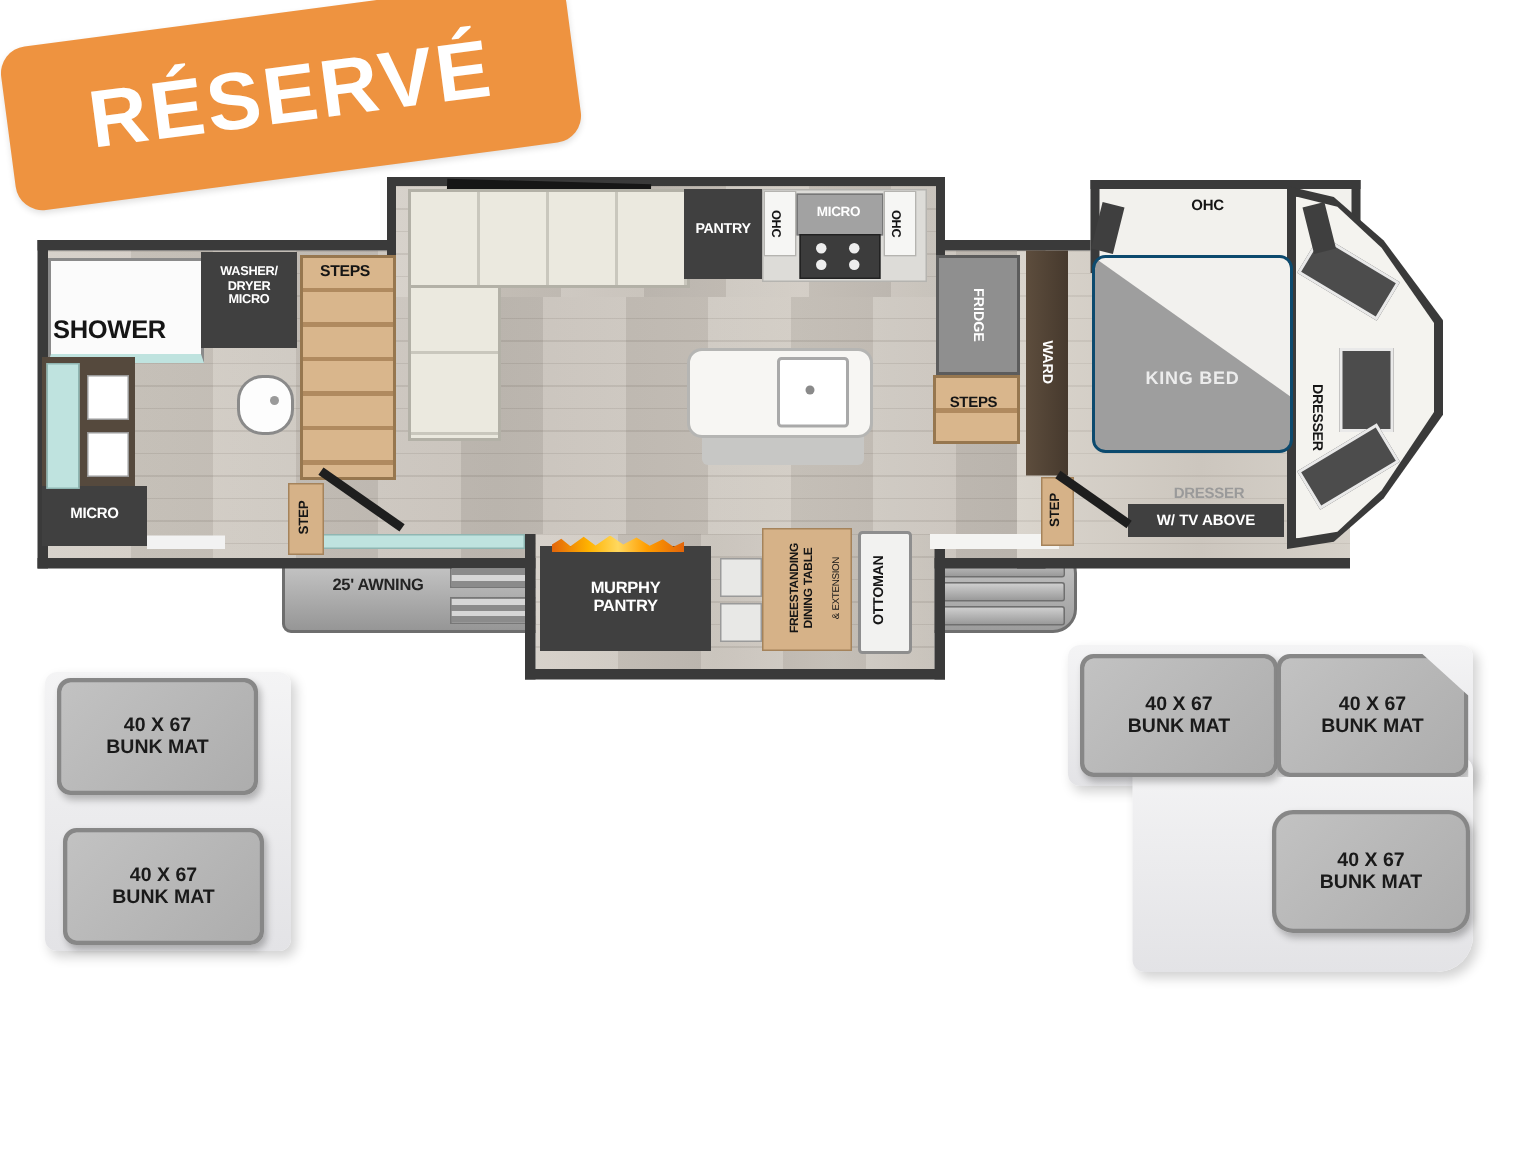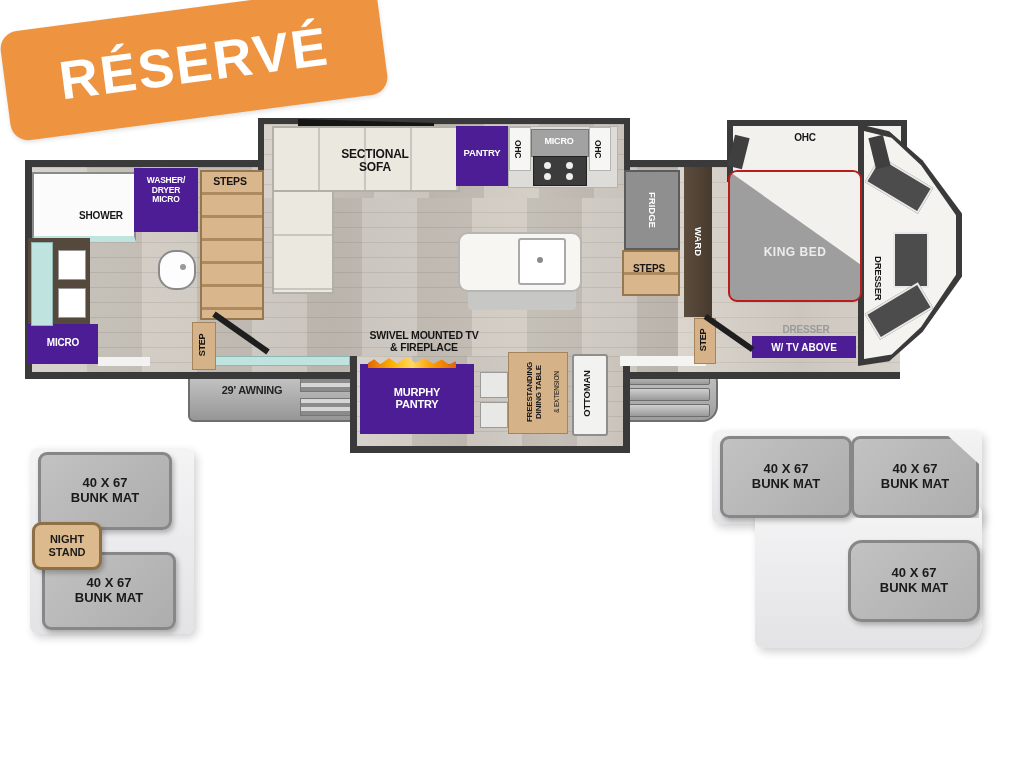--- a/index.html
+++ b/index.html
@@ -7,21 +7,21 @@
          font-family:"Liberation Sans", sans-serif;}
   .a{position:absolute;}
   .lbl{position:absolute;font-weight:bold;color:#151515;white-space:pre-line;
        text-align:center;line-height:1.12;letter-spacing:-0.2px;z-index:30;}
   .vtext{writing-mode:vertical-rl;}
   .wood{background:
      repeating-linear-gradient(180deg, rgba(60,50,40,0.10) 0 1px, rgba(0,0,0,0) 1px 15px),
      repeating-linear-gradient(90deg, rgba(255,255,255,0.10) 0 55px, rgba(0,0,0,0.05) 55px 110px),
      linear-gradient(90deg,#d3cdc5,#c4beb6 45%,#cfc9c1 75%,#c2bcb4);}
   .wall{background:#3a3a3a;}
-  .brown{background:#4c1d95;color:#fff;}
+  .brown{background:#404040;color:#fff;}
   .tan{background:#d6b288;}
   .stairs{background:repeating-linear-gradient(180deg,#d9b68c 0 20px,#b08a5f 20px 23px);
           border:2px solid #97774f;}
   .mat{position:absolute;background:linear-gradient(135deg,#c2c2c2,#adadad);
        border:3px solid #878787;border-radius:9px;display:flex;align-items:center;
        justify-content:center;font-weight:bold;font-size:13px;color:#1a1a1a;
        text-align:center;white-space:pre-line;line-height:1.15;box-shadow:2px 3px 5px rgba(0,0,0,.25);}
   .panel{position:absolute;background:linear-gradient(180deg,#f4f4f5,#e3e3e6);
          border-radius:8px;box-shadow:3px 4px 8px rgba(0,0,0,.18);}
   .stepbar{height:11px;background:linear-gradient(180deg,#cfcfcf,#9a9a9a);
@@ -33,32 +33,30 @@
 <div class="stage">
 
   <div class="panel" style="left:30px;top:448px;width:164px;height:186px;"></div>
   <div class="panel" style="left:712px;top:430px;width:270px;height:94px;"></div>
   <div class="panel" style="left:755px;top:505px;width:227px;height:143px;border-radius:8px 8px 24px 8px;"></div>
 
   <div class="mat" style="left:38px;top:452px;width:128px;height:72px;"><span>40 X 67
 BUNK MAT</span></div>
   <div class="mat" style="left:42px;top:552px;width:128px;height:72px;"><span>40 X 67
 BUNK MAT</span></div>
-  <div class="mat tan" style="left:32px;top:522px;width:64px;height:42px;background:#dcba8e;border-color:#8f7046;font-size:11px;"><span>NIGHT
-STAND</span></div>
 
   <div class="mat" style="left:720px;top:436px;width:126px;height:76px;"><span>40 X 67
 BUNK MAT</span></div>
   <div class="mat" style="left:851px;top:436px;width:122px;height:76px;border-radius:9px;clip-path:polygon(0 0,76% 0,100% 34%,100% 100%,0 100%);"><span>40 X 67
 BUNK MAT</span></div>
   <div class="mat" style="left:848px;top:540px;width:126px;height:76px;border-radius:14px;"><span>40 X 67
 BUNK MAT</span></div>
 
   <div class="a" style="left:188px;top:368px;width:172px;height:50px;background:linear-gradient(180deg,#cbcbcb,#969696);border:2px solid #6e6e6e;border-radius:6px 4px 4px 6px;"></div>
-  <div class="lbl" style="left:202px;top:384px;width:100px;font-size:11px;color:#232323;">29' AWNING</div>
+  <div class="lbl" style="left:202px;top:384px;width:100px;font-size:11px;color:#232323;">25' AWNING</div>
   <div class="a" style="left:300px;top:374px;width:56px;height:16px;background:repeating-linear-gradient(180deg,#d6d6d6 0 4px,#8b8b8b 4px 8px);border:1px solid #777;"></div>
   <div class="a" style="left:300px;top:398px;width:56px;height:16px;background:repeating-linear-gradient(180deg,#d6d6d6 0 4px,#8b8b8b 4px 8px);border:1px solid #777;"></div>
 
   <div class="a" style="left:618px;top:366px;width:96px;height:52px;background:linear-gradient(180deg,#c6c6c6,#9d9d9d);border:2px solid #6f6f6f;border-radius:5px 16px 16px 5px;">
     <div class="stepbar" style="margin-top:4px;"></div>
     <div class="stepbar"></div>
     <div class="stepbar"></div>
   </div>
 
   <div class="a wood" style="left:25px;top:160px;width:665px;height:205px;border:7px solid #3a3a3a;border-right:none;"></div>
@@ -79,21 +77,21 @@
 
   <div class="a" style="left:620px;top:356px;width:86px;height:10px;background:#f4f4f2;z-index:5;"></div>
 
   <div class="a wall" style="left:858px;top:124px;width:104px;height:242px;clip-path:polygon(0 0,30% 3%,62% 15%,100% 37%,100% 63%,62% 86%,30% 98%,0 100%);z-index:6;"></div>
   <div class="a" style="left:864px;top:131px;width:92px;height:228px;background:#f4f3ef;clip-path:polygon(0 0,30% 3%,62% 15%,100% 37%,100% 63%,62% 86%,30% 98%,0 100%);z-index:7;"></div>
   <div class="a" style="left:868px;top:170px;width:58px;height:26px;background:#4c4c4c;border:2px solid #e9e9e9;transform:rotate(31deg);z-index:8;"></div>
   <div class="a" style="left:893px;top:232px;width:32px;height:52px;background:#4c4c4c;border:2px solid #e9e9e9;z-index:8;"></div>
   <div class="a" style="left:868px;top:296px;width:58px;height:26px;background:#4c4c4c;border:2px solid #e9e9e9;transform:rotate(-31deg);z-index:8;"></div>
 
   <div class="a" style="left:32px;top:172px;width:100px;height:62px;background:#fbfbfb;border:2px solid #8a8a8a;border-bottom:6px solid #bfe3df;z-index:10;"></div>
-  <div class="lbl" style="left:56px;top:210px;width:90px;font-size:10px;">SHOWER</div>
+  <div class="lbl" style="left:28px;top:210px;width:90px;font-size:17px;">SHOWER</div>
   <div class="a brown" style="left:134px;top:168px;width:64px;height:64px;z-index:10;"></div>
   <div class="lbl" style="left:134px;top:176px;width:64px;font-size:8.5px;color:#fff;">WASHER/
 DRYER
 MICRO</div>
 
   <div class="a stairs" style="left:200px;top:170px;width:60px;height:146px;z-index:10;"></div>
   <div class="lbl" style="left:200px;top:176px;width:60px;font-size:10.5px;">STEPS</div>
   <div class="a" style="left:208px;top:330px;width:66px;height:6px;background:#1e1e1e;transform:rotate(35deg);z-index:11;"></div>
 
   <div class="a" style="left:158px;top:250px;width:34px;height:36px;background:#fdfdfd;border:2px solid #8a8a8a;border-radius:45% 45% 45% 45%/42%;z-index:10;"></div>
@@ -106,42 +104,38 @@
 
   <div class="a brown" style="left:28px;top:324px;width:70px;height:40px;z-index:10;"></div>
   <div class="lbl" style="left:28px;top:337px;width:70px;font-size:10px;color:#fff;">MICRO</div>
 
   <div class="a tan" style="left:192px;top:322px;width:22px;height:46px;border:1px solid #a5835b;z-index:10;"></div>
   <div class="lbl" style="left:180px;top:339px;width:46px;height:12px;font-size:9px;transform:rotate(-90deg);">STEP</div>
 
   <div class="a" style="left:298px;top:121px;width:136px;height:9px;background:#161616;transform:rotate(1.6deg);z-index:10;"></div>
   <div class="a" style="left:272px;top:126px;width:58px;height:164px;background:repeating-linear-gradient(180deg,#ebe9df 0 52px,#c9c7bd 52px 54px);border:2px solid #b3b1a7;z-index:10;"></div>
   <div class="a" style="left:272px;top:126px;width:184px;height:62px;background:repeating-linear-gradient(90deg,#ebe9df 0 44px,#c9c7bd 44px 46px);border:2px solid #b3b1a7;z-index:10;"></div>
-  <div class="lbl" style="left:300px;top:148px;width:150px;font-size:12px;">SECTIONAL
-SOFA</div>
 
   <div class="a" style="left:508px;top:126px;width:108px;height:60px;background:#dddcd8;border:1px solid #b5b4b0;z-index:10;"></div>
   <div class="a brown" style="left:456px;top:126px;width:52px;height:60px;z-index:11;"></div>
   <div class="lbl" style="left:454px;top:148px;width:56px;font-size:9.5px;color:#fff;">PANTRY</div>
   <div class="a" style="left:509px;top:127px;width:20px;height:42px;background:#f6f6f4;border:1px solid #b5b4b0;z-index:11;"></div>
   <div class="lbl vtext" style="left:512px;top:130px;height:38px;font-size:8.5px;">OHC</div>
   <div class="a" style="left:531px;top:129px;width:56px;height:26px;background:#a2a2a2;border:1px solid #777;z-index:11;"></div>
   <div class="lbl" style="left:531px;top:136px;width:56px;font-size:9px;color:#fff;">MICRO</div>
   <div class="a" style="left:533px;top:156px;width:52px;height:28px;background:#3c3c3c;border:1px solid #222;z-index:11;"></div>
   <div class="a" style="left:544px;top:162px;width:7px;height:7px;border-radius:50%;background:#eee;box-shadow:22px 0 0 #eee, 0 11px 0 #eee, 22px 11px 0 #eee;z-index:12;"></div>
   <div class="a" style="left:589px;top:127px;width:20px;height:42px;background:#f6f6f4;border:1px solid #b5b4b0;z-index:11;"></div>
   <div class="lbl vtext" style="left:592px;top:130px;height:38px;font-size:8.5px;">OHC</div>
 
   <div class="a" style="left:468px;top:284px;width:108px;height:26px;background:#c7c7c5;border-radius:4px;z-index:9;"></div>
   <div class="a" style="left:458px;top:232px;width:120px;height:56px;background:#f7f6f3;border:2px solid #b5b5b3;border-radius:10px;z-index:10;"></div>
   <div class="a" style="left:518px;top:238px;width:44px;height:43px;background:#ffffff;border:2px solid #a9a9a9;border-radius:3px;z-index:11;"></div>
   <div class="a" style="left:537px;top:257px;width:6px;height:6px;background:#8a8a8a;border-radius:50%;z-index:12;"></div>
 
-  <div class="lbl" style="left:340px;top:330px;width:168px;font-size:10.5px;">SWIVEL MOUNTED TV
-&amp; FIREPLACE</div>
   <div class="a" style="left:368px;top:357px;width:88px;height:11px;z-index:12;background:linear-gradient(90deg,#e3650a,#ffb300 28%,#ffd85e 50%,#ff9d00 72%,#e3650a);clip-path:polygon(0 100%,0 55%,7% 20%,14% 65%,24% 8%,33% 60%,44% 0,54% 55%,64% 12%,74% 62%,84% 22%,92% 68%,100% 38%,100% 100%);"></div>
 
   <div class="a brown" style="left:360px;top:364px;width:114px;height:70px;z-index:10;"></div>
   <div class="lbl" style="left:360px;top:386px;width:114px;font-size:11px;color:#fff;">MURPHY
 PANTRY</div>
   <div class="a" style="left:480px;top:372px;width:26px;height:24px;background:#e8e8e6;border:1px solid #9a9a9a;z-index:10;"></div>
   <div class="a" style="left:480px;top:402px;width:26px;height:24px;background:#e8e8e6;border:1px solid #9a9a9a;z-index:10;"></div>
   <div class="a tan" style="left:508px;top:352px;width:58px;height:80px;border:1px solid #a5835b;z-index:10;"></div>
   <div class="lbl" style="left:497px;top:372px;width:80px;height:40px;font-size:8px;transform:rotate(-90deg);">
     <span style="white-space:pre-line;">FREESTANDING
@@ -158,21 +152,21 @@
   <div class="lbl" style="left:618px;top:263px;width:62px;font-size:10px;">STEPS</div>
 
   <div class="a" style="left:684px;top:167px;width:28px;height:150px;background:linear-gradient(90deg,#5d4d3d,#46392d);z-index:10;display:flex;align-items:center;justify-content:center;">
     <span class="vtext" style="font-weight:bold;font-size:9.5px;color:#fff;">WARD</span>
   </div>
 
   <div class="lbl" style="left:760px;top:132px;width:90px;font-size:10px;z-index:10;">OHC</div>
   <div class="a" style="left:731px;top:136px;width:15px;height:32px;background:#3f3f3f;transform:rotate(14deg);z-index:10;"></div>
   <div class="a" style="left:872px;top:136px;width:15px;height:32px;background:#3f3f3f;transform:rotate(-14deg);z-index:10;"></div>
 
-  <div class="a" style="left:728px;top:170px;width:130px;height:128px;background:#9e9e9e;border:2px solid #b91c1c;border-radius:9px;z-index:10;overflow:hidden;">
+  <div class="a" style="left:728px;top:170px;width:130px;height:128px;background:#9e9e9e;border:2px solid #0c4a6e;border-radius:9px;z-index:10;overflow:hidden;">
     <div style="position:absolute;left:0;top:0;width:100%;height:100%;background:#f2f1ee;clip-path:polygon(0 0,100% 0,100% 72%);"></div>
     <div class="lbl" style="left:8%;top:58%;width:84%;font-size:12px;color:#ececec;letter-spacing:0.5px;">KING BED</div>
   </div>
 
   <div class="lbl vtext" style="left:872px;top:240px;height:76px;font-size:9.5px;z-index:10;">DRESSER</div>
 
   <div class="a tan" style="left:694px;top:318px;width:20px;height:44px;border:1px solid #a5835b;z-index:10;"></div>
   <div class="lbl" style="left:682px;top:334px;width:44px;height:12px;font-size:9px;transform:rotate(-90deg);">STEP</div>
   <div class="a" style="left:700px;top:330px;width:58px;height:6px;background:#1e1e1e;transform:rotate(35deg);z-index:11;"></div>
 

